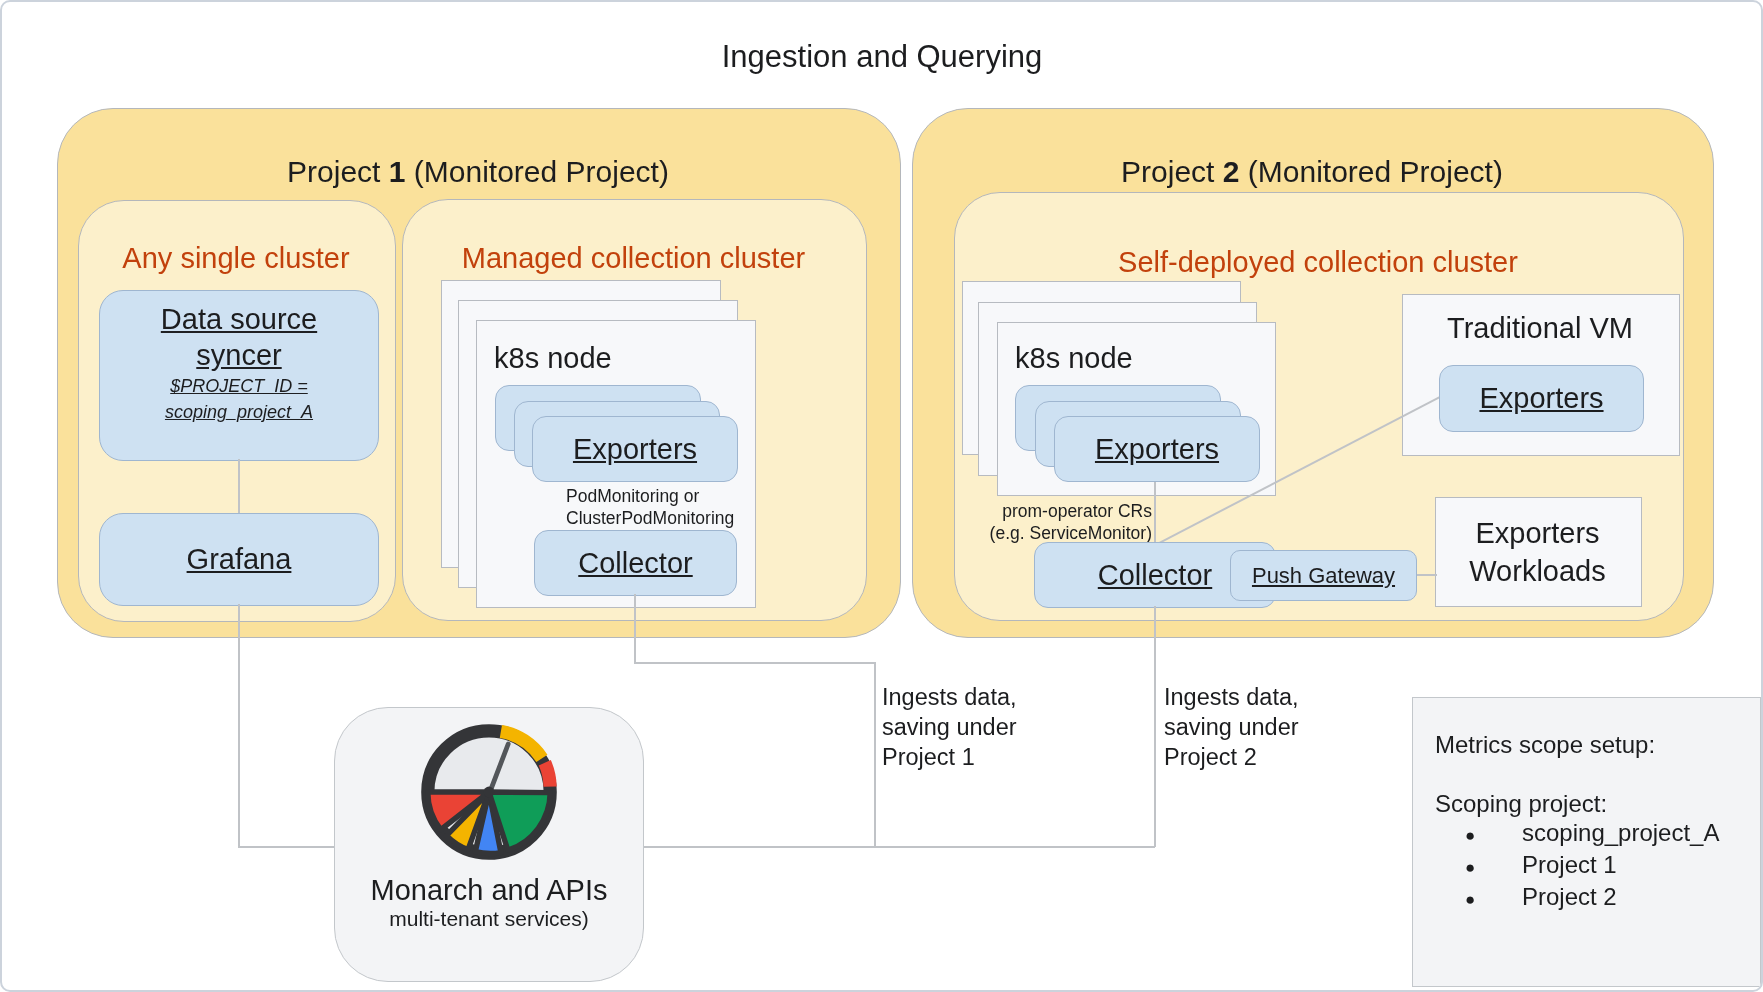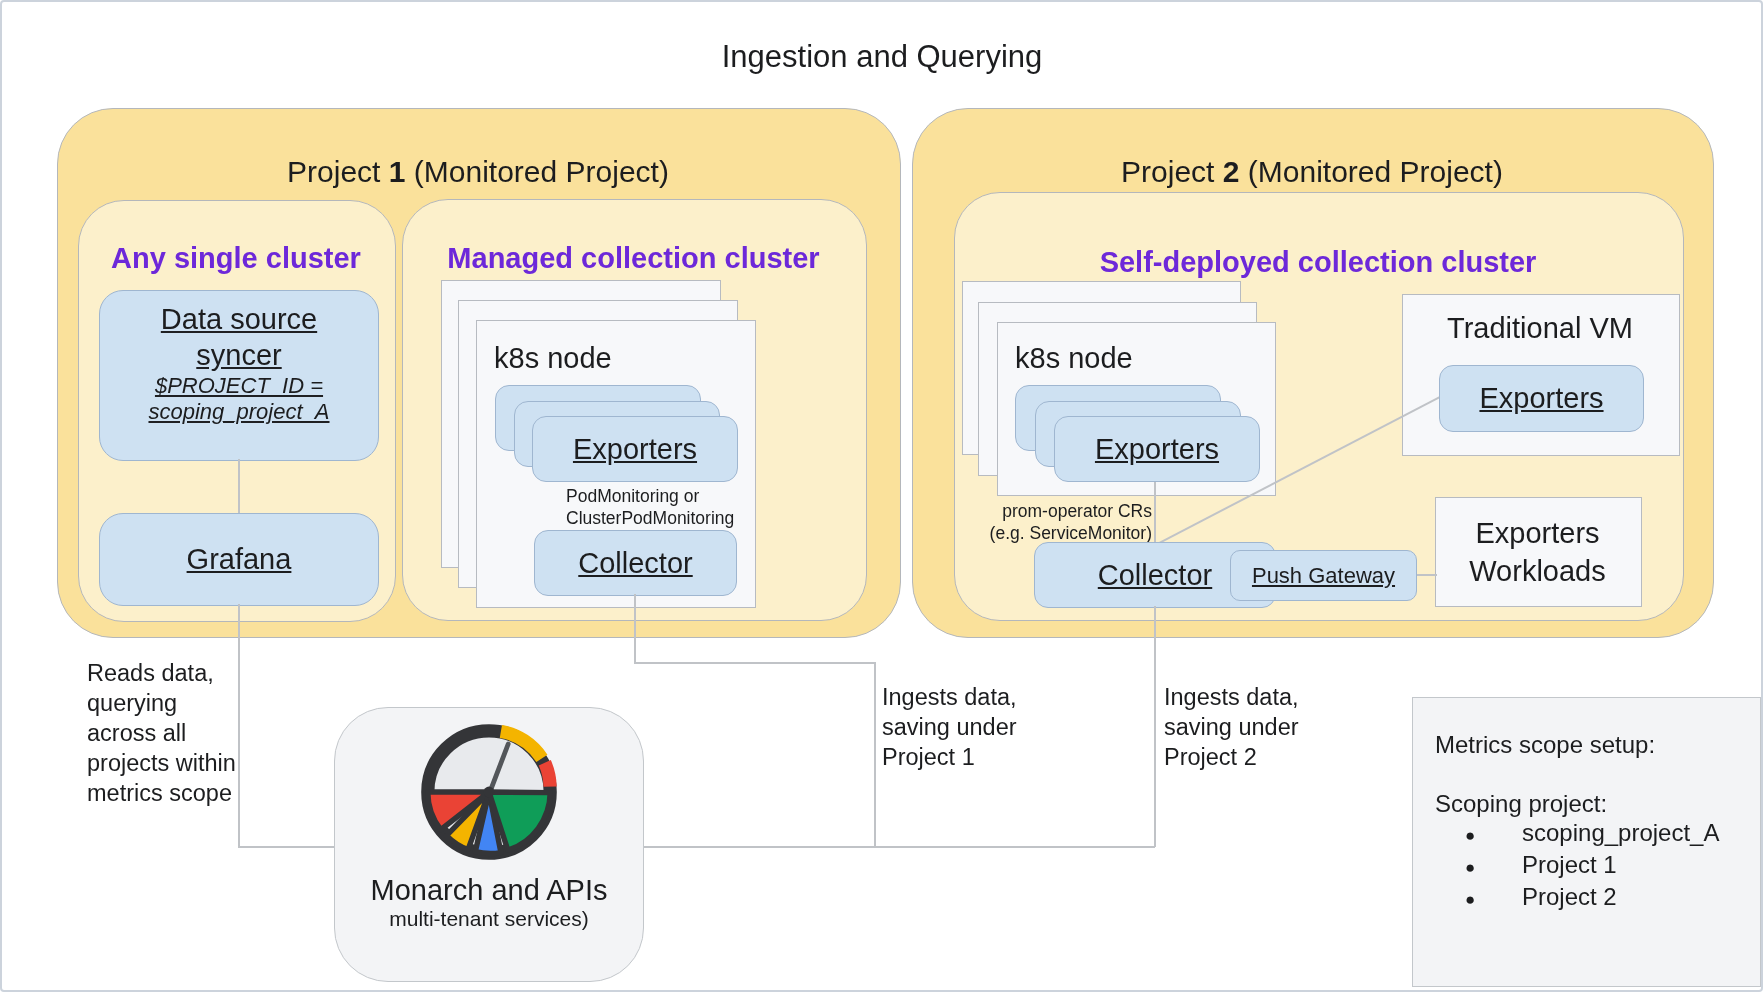--- a/index.html
+++ b/index.html
@@ -1,36 +1,36 @@
 <!DOCTYPE html>
 <html><head>
 <meta charset="utf-8">
 <style>
   html,body{margin:0;padding:0;background:#ffffff;}
   body{font-family:"Liberation Sans", sans-serif; color:#1f2023;}
   #stage{position:relative;width:1763px;height:992px;background:#ffffff;overflow:hidden;
-         border:2px solid #ccd3dc;border-radius:4px;box-sizing:border-box;}
+         border:2px solid #ccd3dc;border-radius:10px;box-sizing:border-box;}
   .abs{position:absolute;}
   .ctr{display:flex;align-items:center;justify-content:center;text-align:center;}
   
   .ybox{background:#fae19b;border:1.5px solid #b4b7bb;border-radius:56px;}
   .ybox-inner{background:#fcf0cb;border:1.5px solid #b4b7bb;border-radius:46px;}
   .card{background:#f7f8fa;border:1.5px solid #b7bbc1;}
   .bluebox{background:#cee1f2;border:1.5px solid #9fb6d0;border-radius:14px;text-decoration:underline;}
   .bluebox-lg{border-radius:24px;}
   .graybox{background:#f3f4f6;border:1.5px solid #c3c7cb;}
   
   .t-title{font-size:31px;font-weight:500;color:#1c1d1f;}
   .t-project{font-size:30px;color:#1c1d1f;white-space:nowrap;}
-  .t-cluster{font-size:29px;color:#6d28d9;white-space:nowrap;font-weight:bold;}
+  .t-cluster{font-size:29px;color:#c2410c;white-space:nowrap;}
   .t-box{font-size:29px;color:#1c1d1f;}
   .t-note{font-size:17.5px;line-height:21.5px;color:#1c1d1f;}
   .t-small-annot{font-size:23.5px;line-height:30px;color:#1c1d1f;}
   .t-push{font-size:22px;color:#1c1d1f;}
-  .t-italic{font-size:22px;line-height:26px;font-style:italic;color:#1c1d1f;}
+  .t-italic{font-size:18px;line-height:26px;font-style:italic;color:#1c1d1f;}
   .t-monarch-sub{font-size:21px;line-height:24px;color:#1c1d1f;}
   .t-metrics{font-size:24px;line-height:29.3px;color:#1c1d1f;}
   .bold{font-weight:bold;}
   
   .ln{background:#c0c3c7;}
   .ln-v{width:1.8px;}
   .ln-h{height:1.8px;}
   .mrow{display:flex;align-items:baseline;}
   .mbullet{font-size:17px;margin-left:30px;width:20px;}
   .mitem{margin-left:37px;}
@@ -163,27 +163,20 @@
         <span class="mbullet">●</span>
         <span class="mitem">Project 1</span>
       </div>
       <div class="mrow">
         <span class="mbullet">●</span>
         <span class="mitem">Project 2</span>
       </div>
     </div>
   </div>
 
-  <div class="abs t-small-annot" style="left:85px;top:656px;">
-    <div>Reads data,</div>
-    <div>querying</div>
-    <div>across all</div>
-    <div>projects within</div>
-    <div>metrics scope</div>
-  </div>
 
   <div class="abs t-small-annot" style="left:880px;top:680px;">
     <div>Ingests data,</div>
     <div>saving under</div>
     <div>Project 1</div>
   </div>
 
   <div class="abs t-small-annot" style="left:1162px;top:680px;">
     <div>Ingests data,</div>
     <div>saving under</div>

